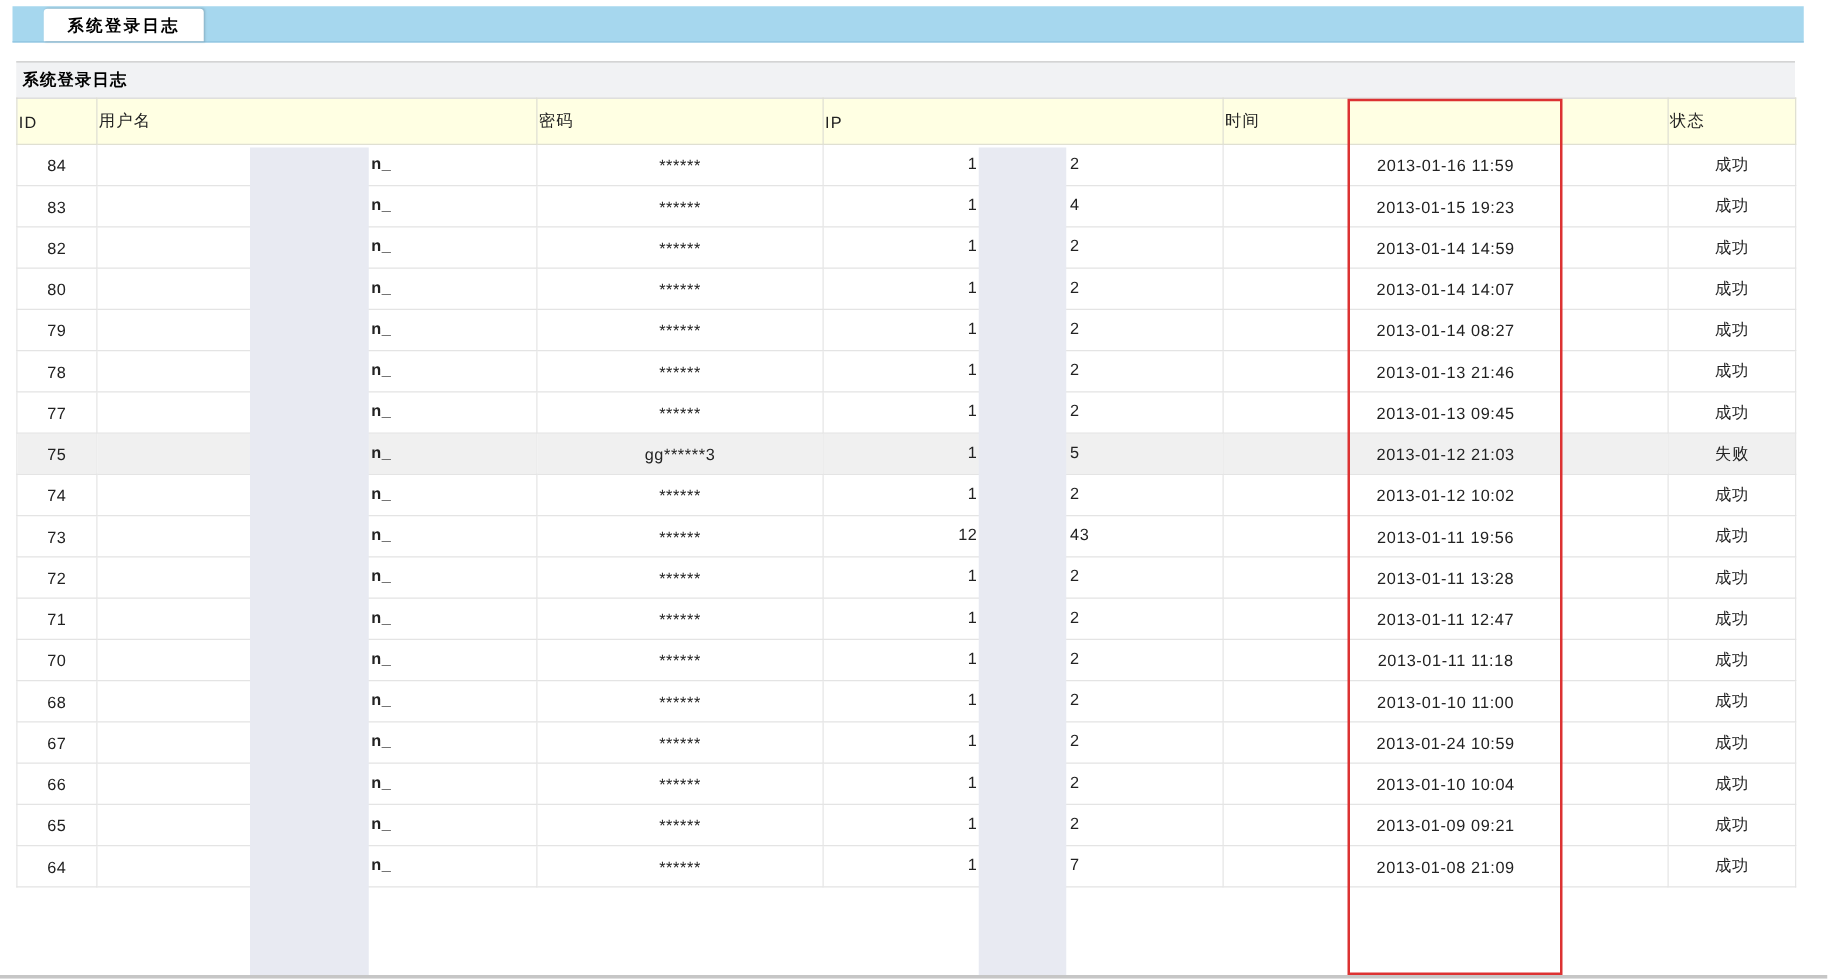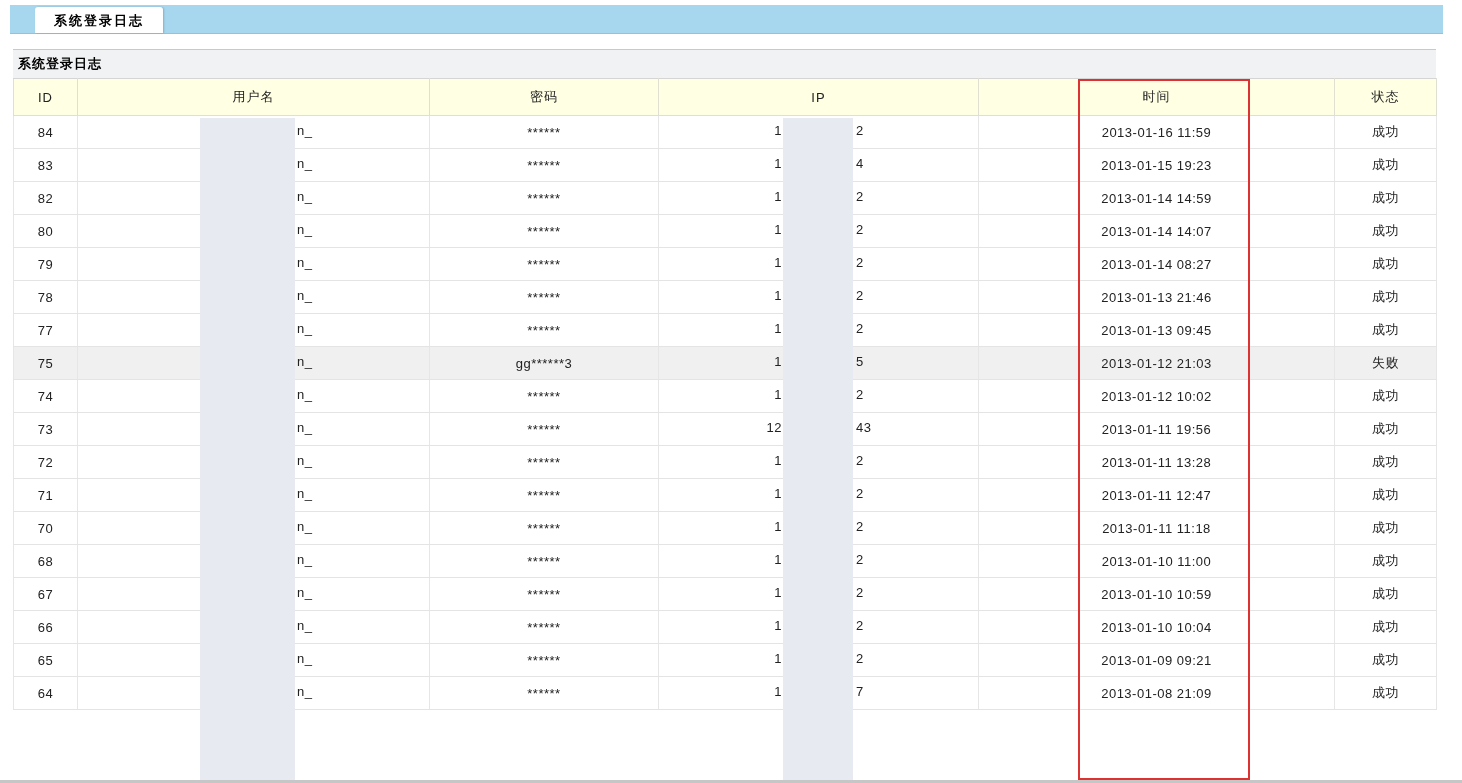--- a/index.html
+++ b/index.html
@@ -33,34 +33,34 @@
     line-height:28px;padding-left:5px;
     font-size:13px;font-weight:bold;color:#000;letter-spacing:1px;
   }
   
   table.log{
     table-layout:fixed;border-collapse:collapse;width:1423px;
     font-size:13px;color:#222;
   }
   table.log th{
     background:var(--header-bg,#ffffe3);
-    height:34px;font-weight:normal;text-align:center;
+    height:34px;font-weight:normal;text-align:left;
     border:1px solid #e0e0d2;border-top:1px solid #d5d5d5;
     font-size:13px;letter-spacing:1px;
   }
   table.log td{
     height:30px;border-bottom:1px solid #e4e4e4;
     border-left:1px solid #e6e6e6;border-right:1px solid #e6e6e6;
     text-align:center;position:relative;
     white-space:nowrap;overflow:visible;
     letter-spacing:0.5px;
   }
   table.log tr.shaded td{background:var(--shaded-bg,#f0f0f0);}
   
-  td.user{text-align:left;}
+  td.user{text-align:left;font-weight:bold;}
   td.user .tail{position:absolute;left:219px;top:0;line-height:30px;}
   
   td.ip .pre{position:absolute;right:196px;top:0;line-height:30px;}
   td.ip .suf{position:absolute;left:197px;top:0;line-height:30px;}
   
   .redact{
     position:absolute;background:var(--redact-bg,#e8eaf2);
     pointer-events:none;
   }
   .redact-user{left:200px;top:118px;width:95px;height:662px;}
@@ -290,21 +290,21 @@
         <tr>
           <td>67</td>
           <td class="user">
             <span class="tail">n_</span>
           </td>
           <td>******</td>
           <td class="ip">
             <span class="pre">1</span>
             <span class="suf">2</span>
           </td>
-          <td>2013-01-10 10:59</td>
+          <td>2013-01-24 10:59</td>
           <td>成功</td>
         </tr>
         <tr>
           <td>66</td>
           <td class="user">
             <span class="tail">n_</span>
           </td>
           <td>******</td>
           <td class="ip">
             <span class="pre">1</span>

